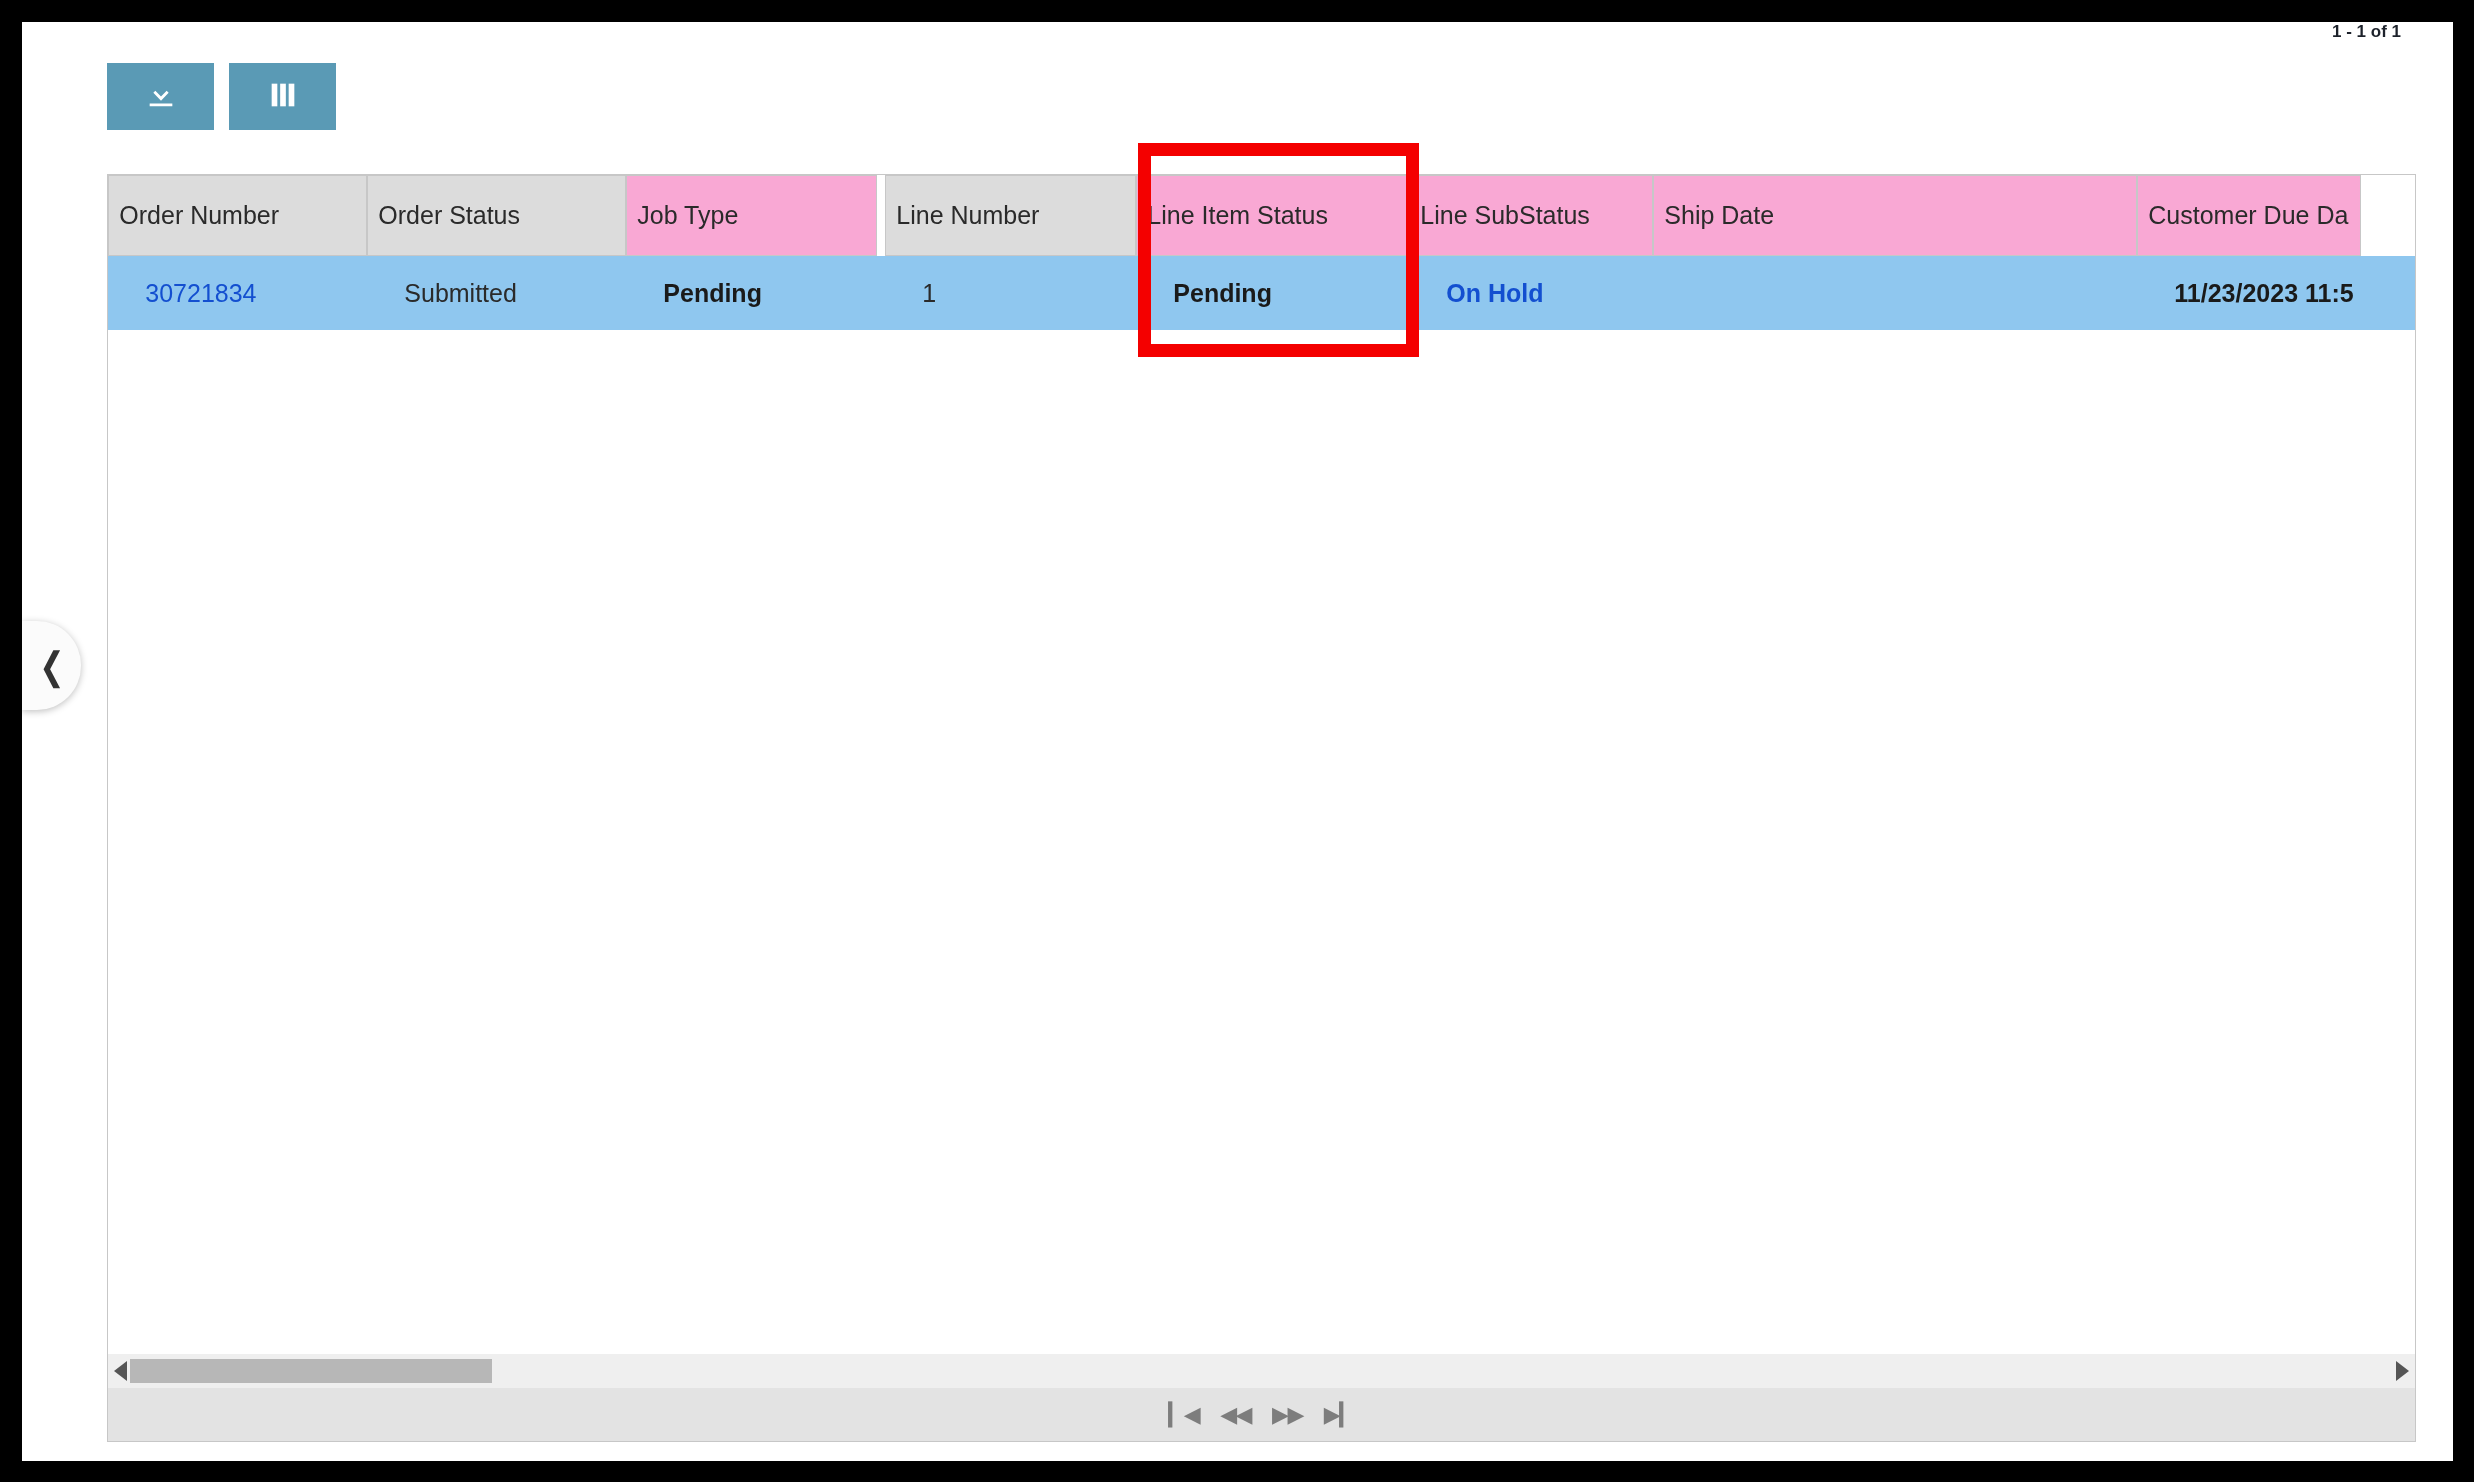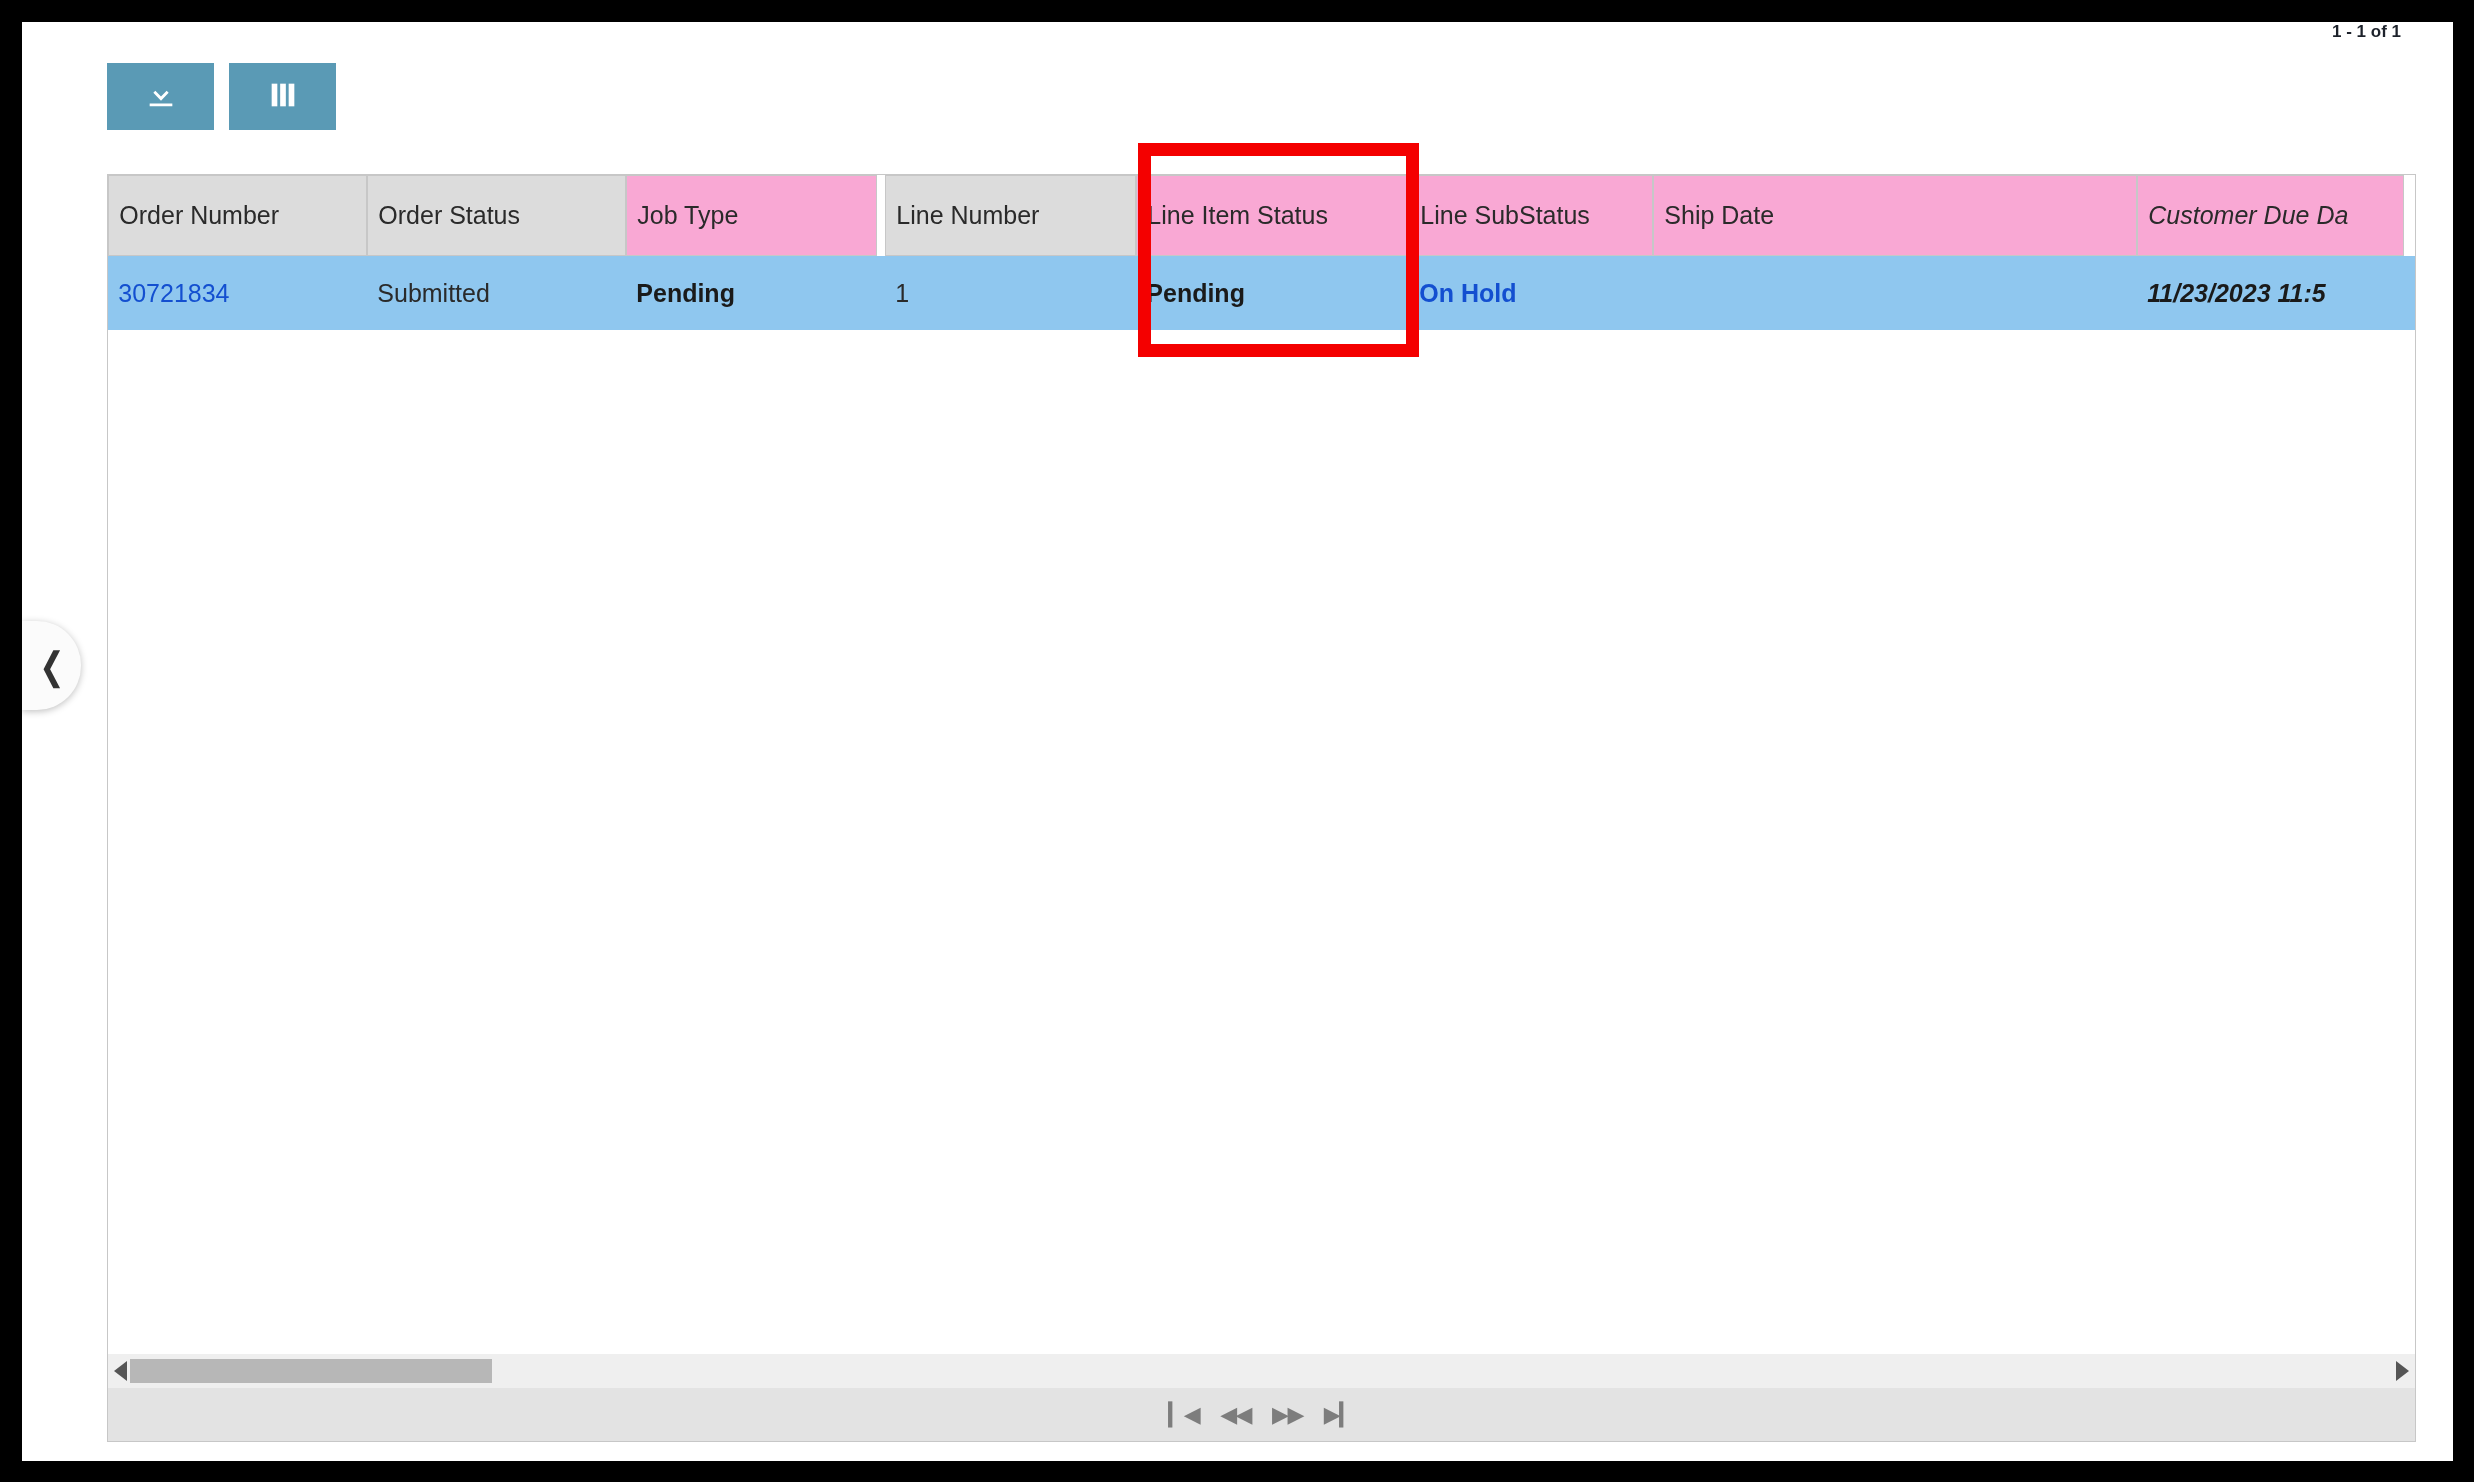--- a/index.html
+++ b/index.html
@@ -62,42 +62,42 @@
     padding:0 10.3px;
     font-size:25px;
     color:#2a2a2a;
     white-space:nowrap;
     overflow:hidden;
   }
   .hcol-light { background:#dcdcdc; }
   .hcol-dark  { background:#f9a8d4; }
 
   .data-area { flex:1; overflow:hidden; position:relative; }
-  .data-row  { display:flex; height:74px; background:#8fc7ef; }
+  .data-row  { display:flex; height:74px; background:#8fc7ef;justify-content:center; }
   .data-cell {
     border-right:0.7px solid #8fc7ef;
     display:flex; align-items:center;
     padding:0 10.3px;
     font-size:25px;
     color:#2a2a2a;
     white-space:nowrap;
     overflow:hidden;
   }
   .link { color:#134fd0; }
   .bold { font-weight:700; color:#1a1a1a; }
   .boldblue { font-weight:700; color:#134fd0; }
 
   .c-order  { width:259px; }
   .c-ostat  { width:259px; }
   .c-job    { width:251px; }
   .c-line   { width:251px;margin-left:8px; }
   .c-listat { width:273px; }
   .c-sub    { width:244px; }
   .c-ship   { width:484px; }
-  .c-due    { width:267px;font-style:italic; }
+  .c-due    { width:224px; }
 
   .red-highlight {
     position:absolute;
     left:1138px; top:143px;
     width:281px; height:214px;
     border:13.3px solid #f40000;
     pointer-events:none;
     z-index:5;
   }
 

